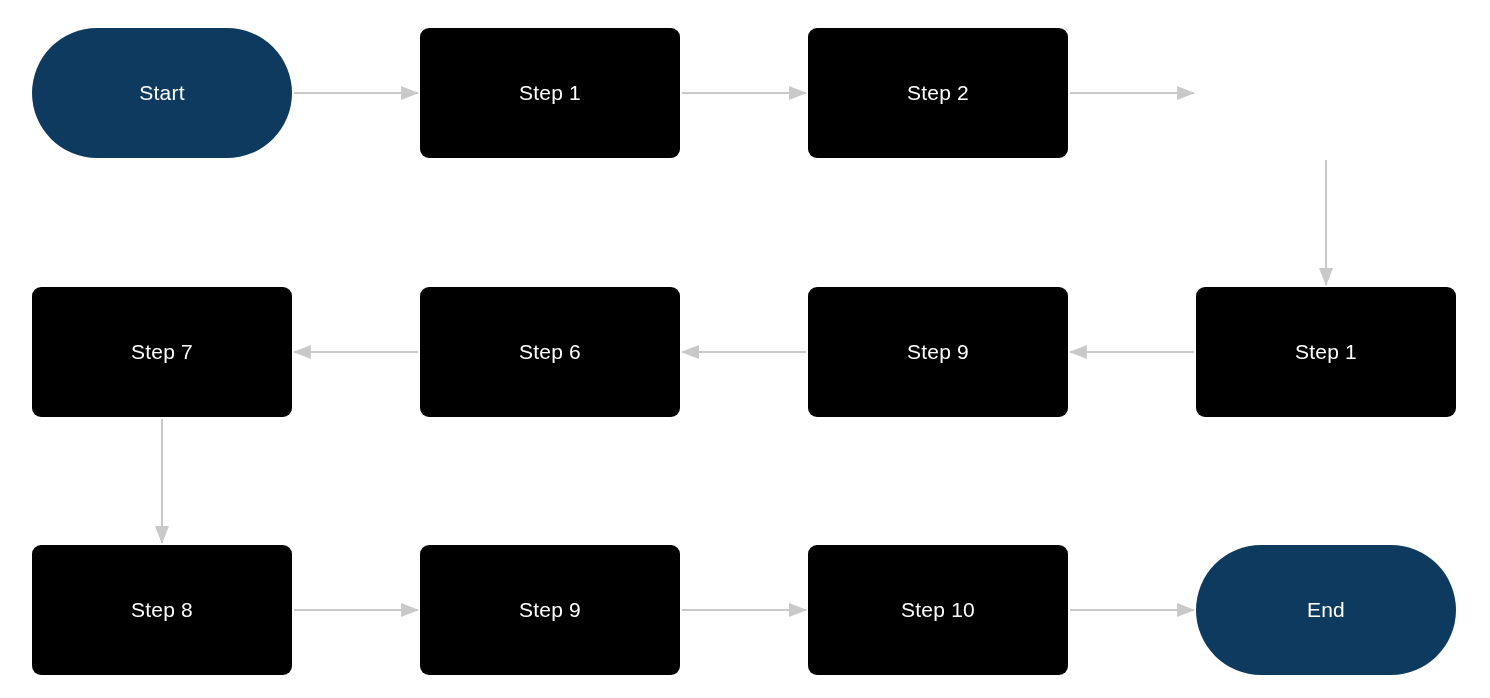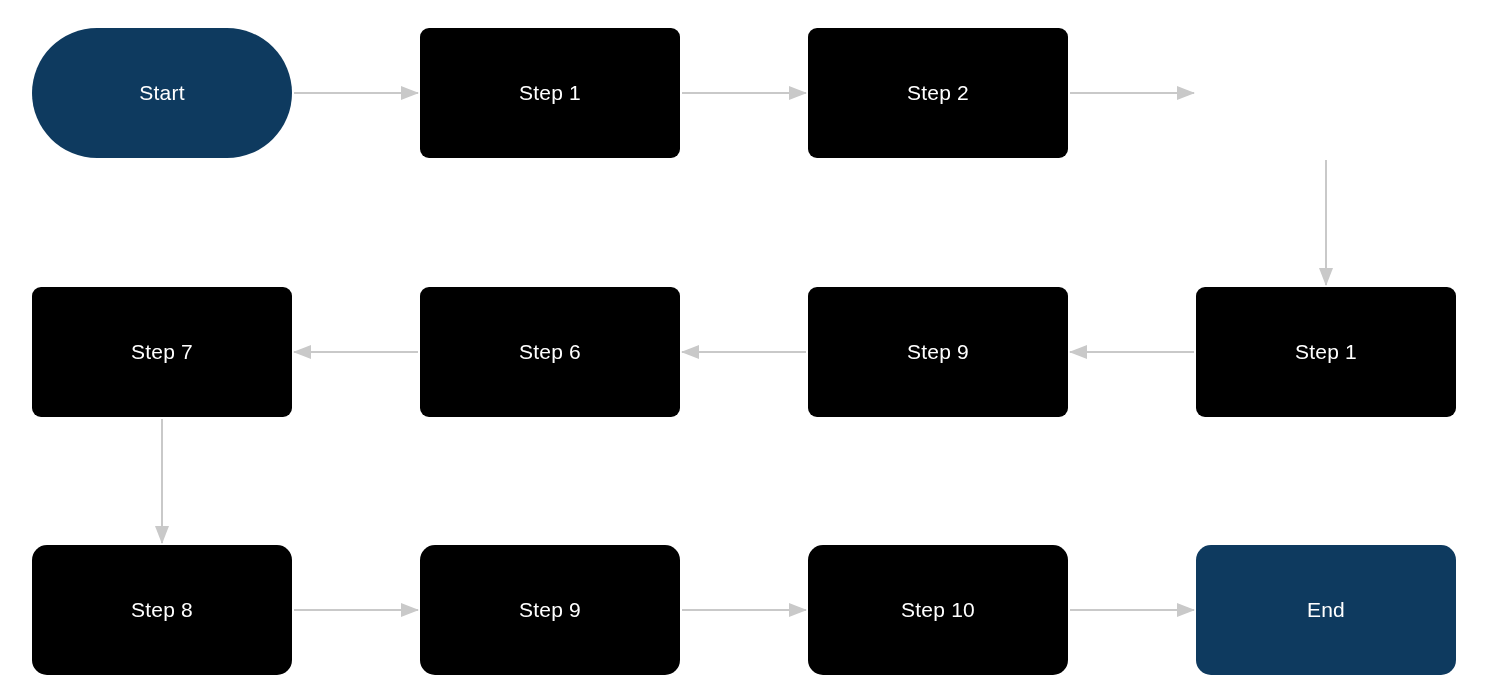--- a/index.html
+++ b/index.html
@@ -48,21 +48,21 @@
     border-radius: 65px;
   }
   
   .c1 { left: 32px; }
   .c2 { left: 420px; }
   .c3 { left: 808px; }
   .c4 { left: 1196px; }
   
   .r1 { top: 28px; }
   .r2 { top: 287px; }
-  .r3 { top: 545px; border-radius: 15px; }
+  .r3 { top: 545px; }
 </style>
 </head>
 <body>
 
 <div class="canvas">
 
   <svg class="arrows-layer" viewBox="0 0 1490 698" xmlns="http://www.w3.org/2000/svg">
     <defs>
       <marker id="ah" markerUnits="userSpaceOnUse" markerWidth="20" markerHeight="16" refX="17" refY="7" orient="auto">
         <path d="M0,0 L18,7 L0,14 Z" fill="#c9c9c9"></path>

